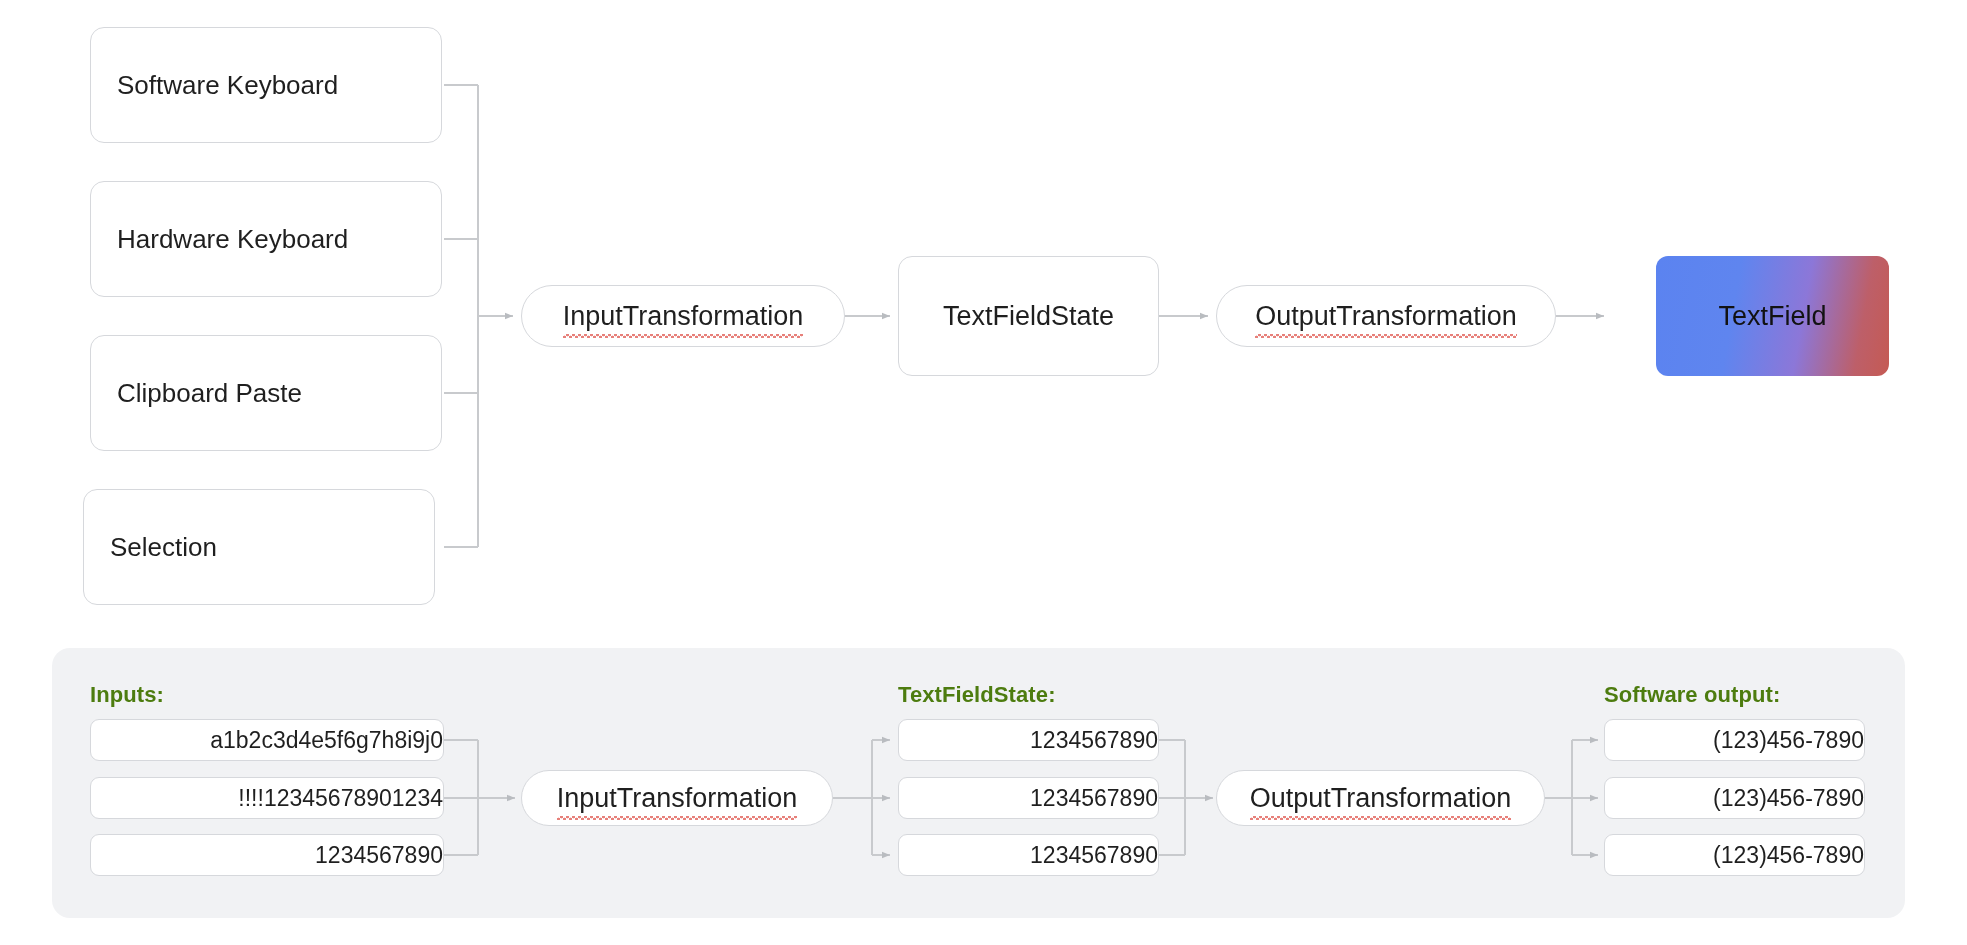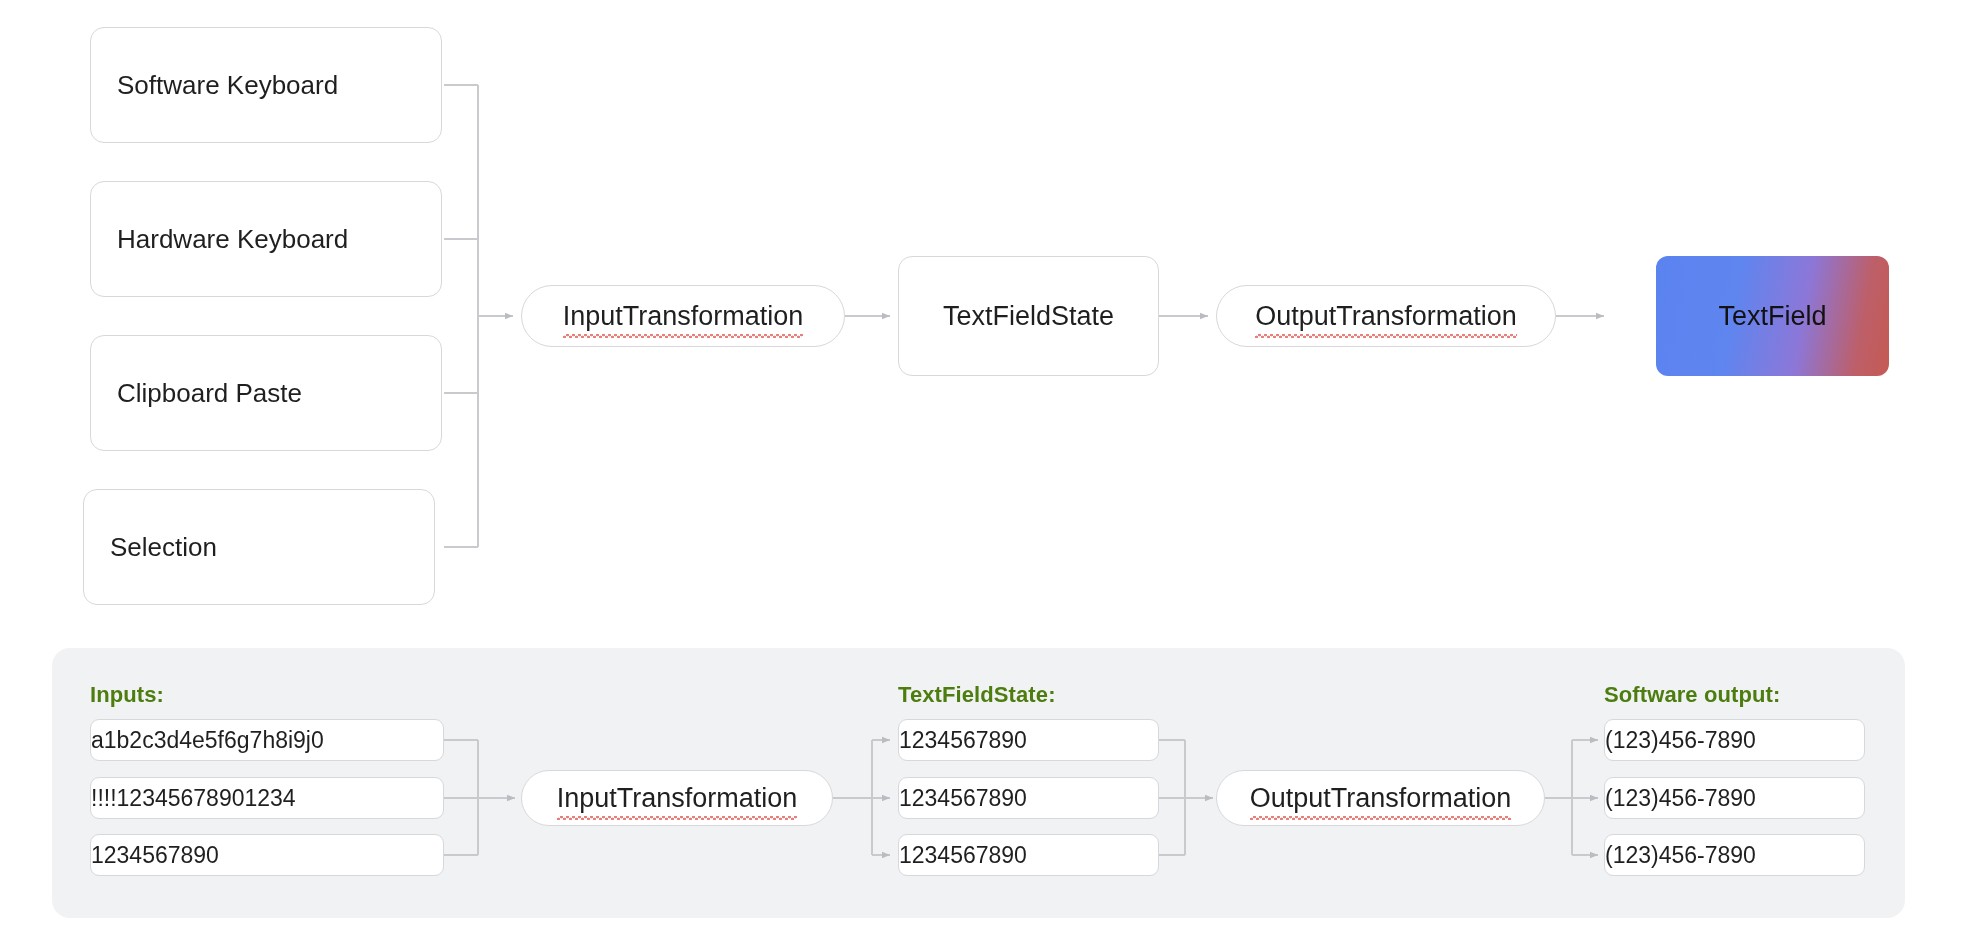--- a/index.html
+++ b/index.html
@@ -122,21 +122,21 @@
 
   .chip {
     position: absolute;
     z-index: 2;
     background: #ffffff;
     border: 1.5px solid #d6d8dc;
     border-radius: 9px;
     height: 42px;
     display: flex;
     align-items: center;
-    justify-content: flex-start;
+    justify-content: flex-end;
     font-size: 23px;
     color: #1f1f1f;
   }
 
   .pill-sm {
     position: absolute;
     z-index: 2;
     background: #ffffff;
     border: 1.5px solid #d6d8dc;
     border-radius: 999px;

